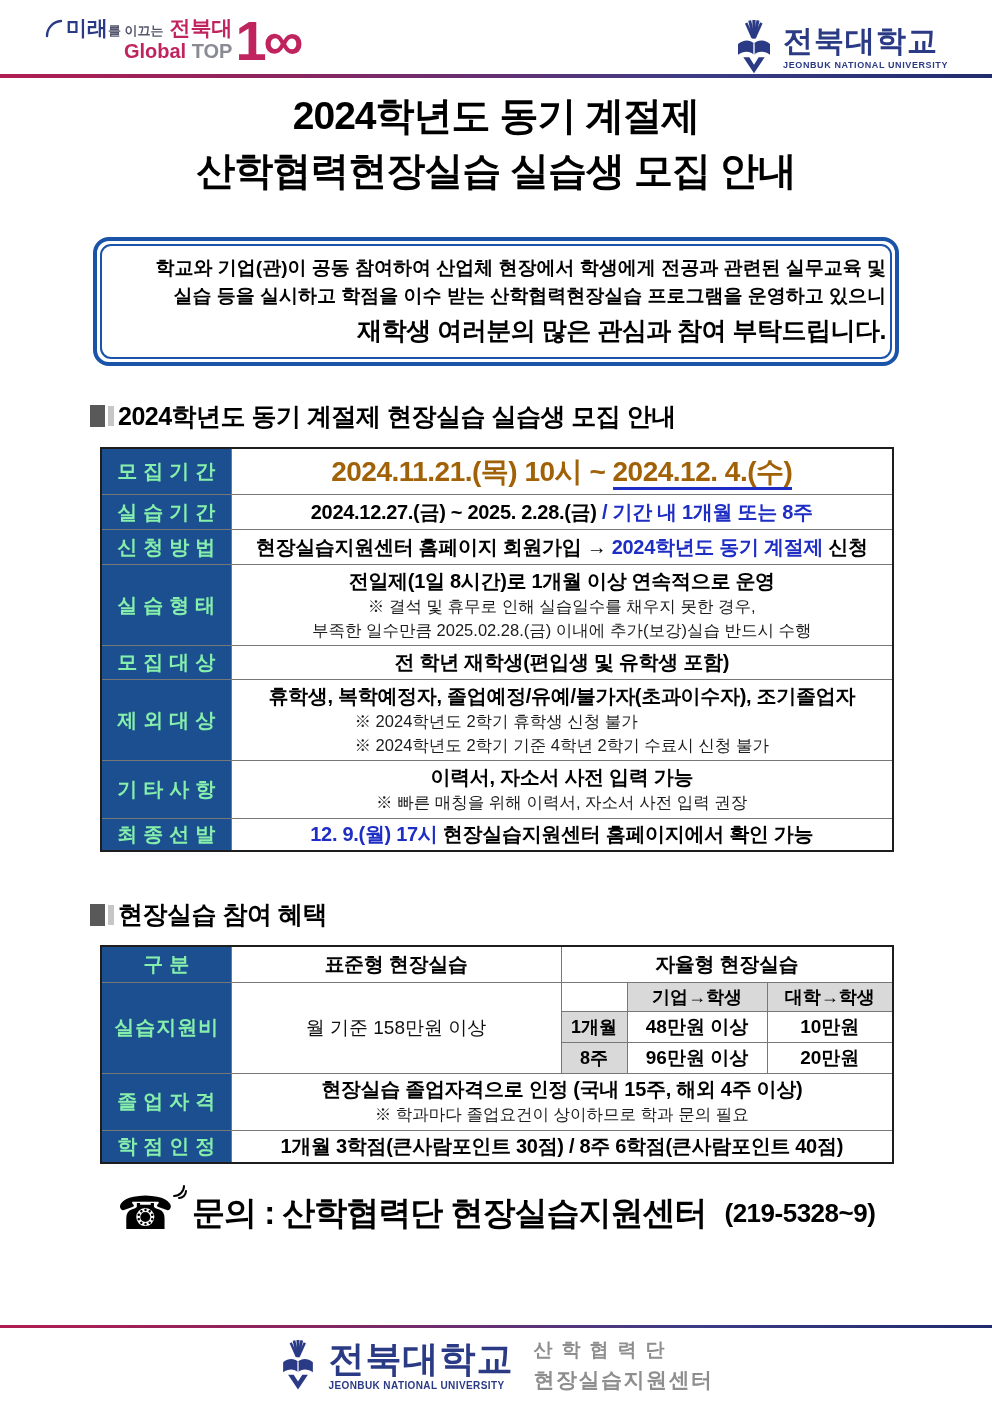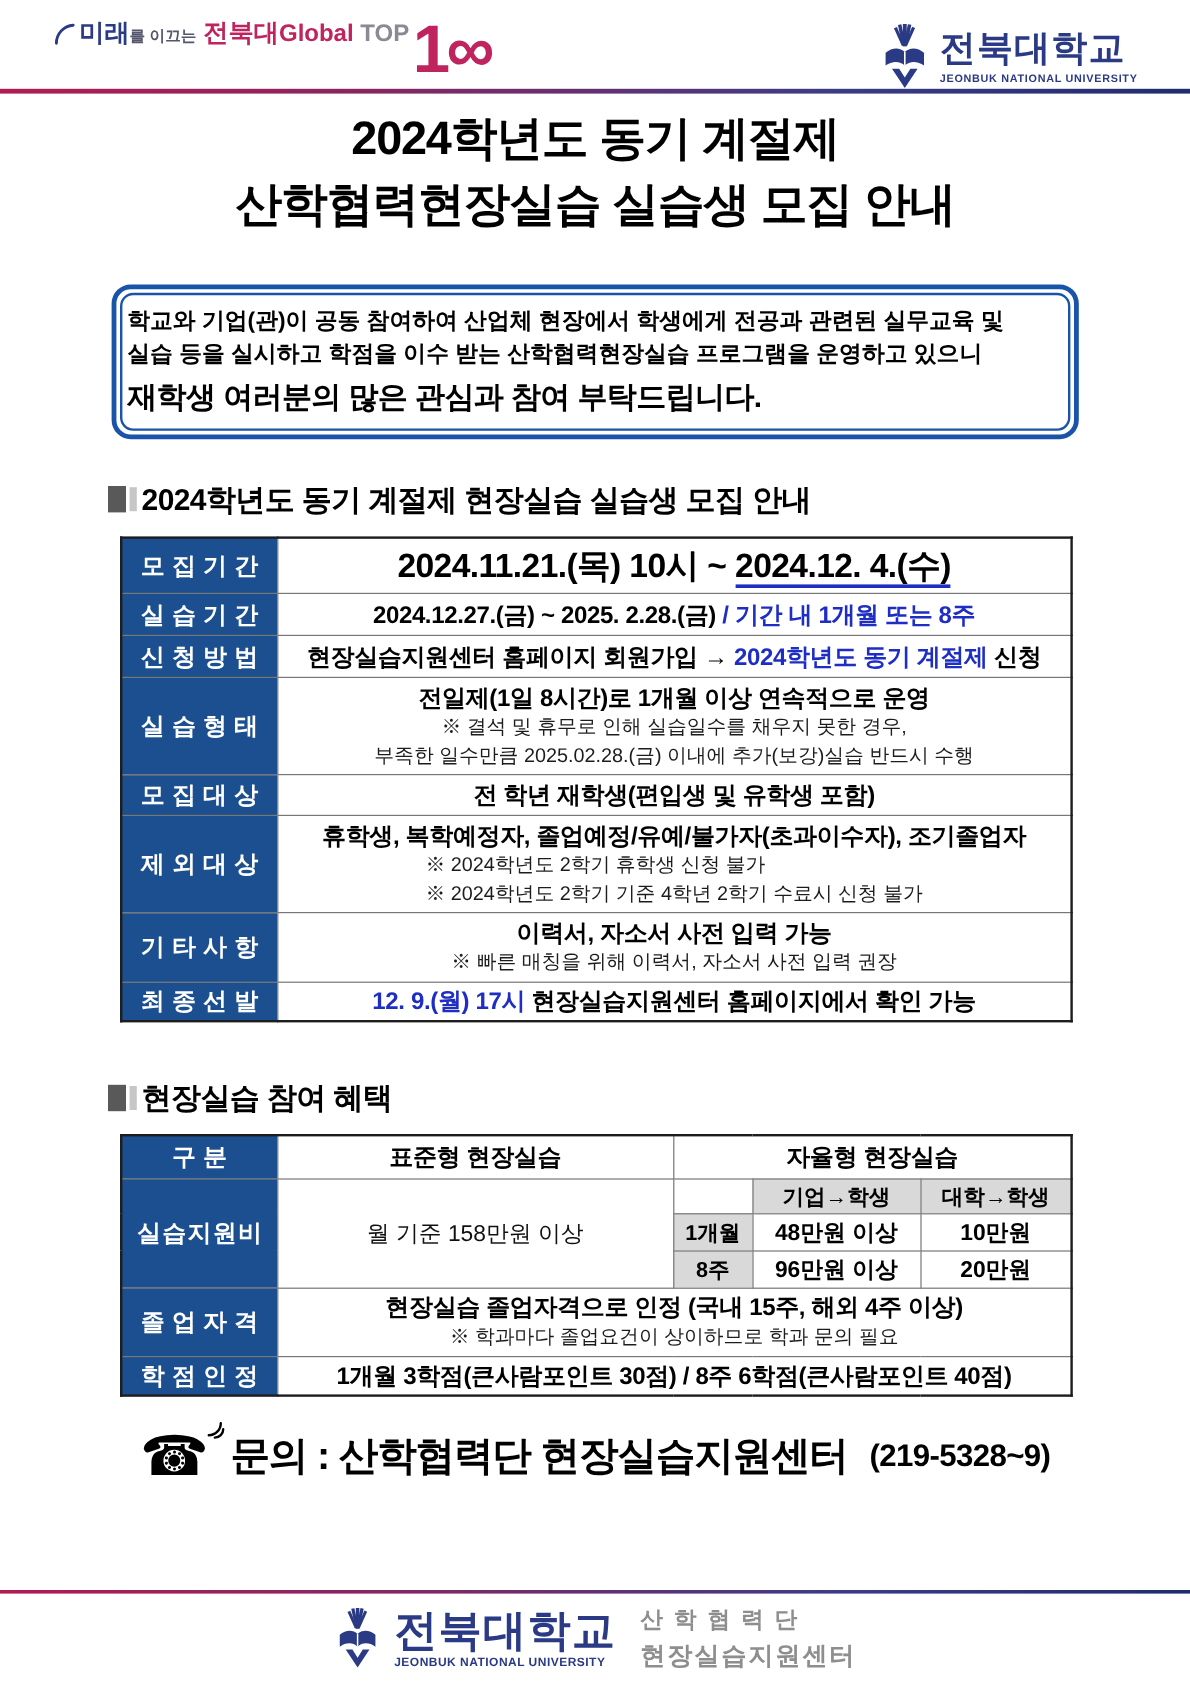--- a/index.html
+++ b/index.html
@@ -3,59 +3,59 @@
 <meta charset="utf-8">
 <style>
   * { margin:0; padding:0; box-sizing:border-box; }
   body { background:#fff; font-family:"Liberation Sans", sans-serif; }
   .page { position:relative; width:992px; height:1403px; margin:0 auto; background:#fff; color:#111; overflow:hidden; }
 
   
   .topbar { display:flex; justify-content:space-between; align-items:flex-start; padding:16px 44px 0 44px; height:74px; }
   .slogan { display:flex; align-items:flex-start; }
   .swoosh { margin-top:2px; margin-right:2px; }
-  .slogan-text { display:flex; }
+  .slogan-text { display:flex; flex-direction:column; }
   .sl1 { font-size:21px; font-weight:900; color:#2b3a85; white-space:nowrap; line-height:1.1; }
   .sl1 .small { font-size:13px; font-weight:700; color:#55566e; }
   .mag { color:#c0245e; }
   .sl2 { font-size:20px; font-weight:800; text-align:right; line-height:1.2; }
   .sl2 .gray { color:#8a8a95; font-weight:700; }
   .slogan-big { font-size:56px; font-weight:900; color:#c0245e; line-height:0.9; margin-left:3px; letter-spacing:-3px; }
 
   .univlogo { display:flex; align-items:center; gap:9px; margin-top:4px; }
   .crest { display:block; }
   .univ-name { font-size:30px; font-weight:800; color:#2b3a85; line-height:1; letter-spacing:1px; }
   .univ-en { font-size:9px; font-weight:700; color:#2b3a85; letter-spacing:0.6px; margin-top:4px; }
 
   .gradline { height:4px; background:linear-gradient(90deg,#b01d52 0%,#8a2560 30%,#3c3c86 70%,#202c6e 100%); }
 
   
   .title { text-align:center; margin-top:10px; font-size:39px; font-weight:900; line-height:1.42; color:#000; letter-spacing:-1px; }
 
   
   .introbox { width:806px; margin:38px auto 0; border:4px solid #1a54a8; border-radius:16px; padding:3px; }
-  .introbox-inner { border:2px solid #1a54a8; border-radius:11px; padding:8px 4px 10px; text-align:left; }
+  .introbox-inner { border:2px solid #1a54a8; border-radius:11px; padding:8px 4px 10px; text-align:right; }
   .intro-line { font-size:19px; font-weight:700; line-height:1.5; white-space:nowrap; color:#000; }
   .intro-strong { font-size:25px; font-weight:900; margin-top:3px; letter-spacing:-0.5px; color:#000; }
 
   
   .section-h { display:flex; align-items:center; margin:34px 0 0 90px; }
   .bullet-dark { width:15px; height:22px; background:#595959; }
   .bullet-light { width:6px; height:20px; background:#c6c6c6; margin-left:3px; }
   .section-title { font-size:25px; font-weight:900; margin-left:4px; letter-spacing:-0.5px; color:#000; }
   .s2 { margin-top:46px; }
 
   
   table { border-collapse:collapse; margin:14px 0 0 100px; width:792px; border:2px solid #1d1d1d; table-layout:fixed; }
   td { border:1px solid #777; text-align:center; vertical-align:middle; padding:2px 4px; }
-  td.lbl { background:#1b4f8f; color:#ffffff; font-weight:800; font-size:20px; letter-spacing:6px; text-indent:6px; }
+  td.lbl { background:#1b4f8f; color:#86efac; font-weight:800; font-size:20px; letter-spacing:6px; text-indent:6px; }
   td.lbl5 { letter-spacing:1px; text-indent:1px;margin-top:23px; }
   .blue { color:#1e2ec4; }
   .v20 { font-size:20px; font-weight:800; color:#000; letter-spacing:-0.3px; }
-  .bigdate { font-size:28px; font-weight:800; color:#000000; letter-spacing:-0.5px; white-space:nowrap; }
+  .bigdate { font-size:28px; font-weight:800; color:#a16207; letter-spacing:-0.5px; white-space:nowrap; }
   .underl { border-bottom:3px solid #1e2ec4; }
   .note17 { font-size:16.5px; font-weight:400; color:#1c1c1c; line-height:1.45; }
   .left-block { display:inline-block; text-align:left; }
   .h47{height:47px}.h35{height:35px}.h81{height:81px}.h34{height:34px}.h58{height:58px}.h32{height:32px}
   .footnote { text-align:center; font-size:21px; font-weight:800; margin-top:16px; letter-spacing:-0.5px; color:#000; }
 
   
   .gray-cell { background:#d9d9d9; font-size:18px; font-weight:800; color:#000; }
   .dotted-l { border-left:1px dotted #9a9a9a; }
   .v19 { font-size:19px; font-weight:800; color:#000; }

